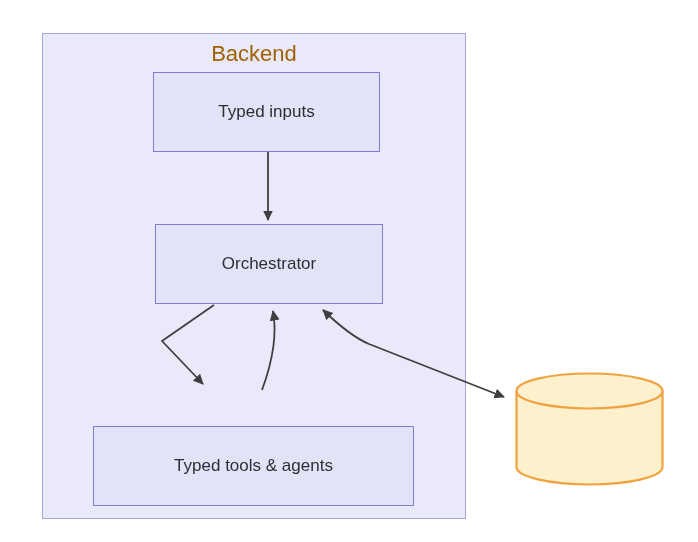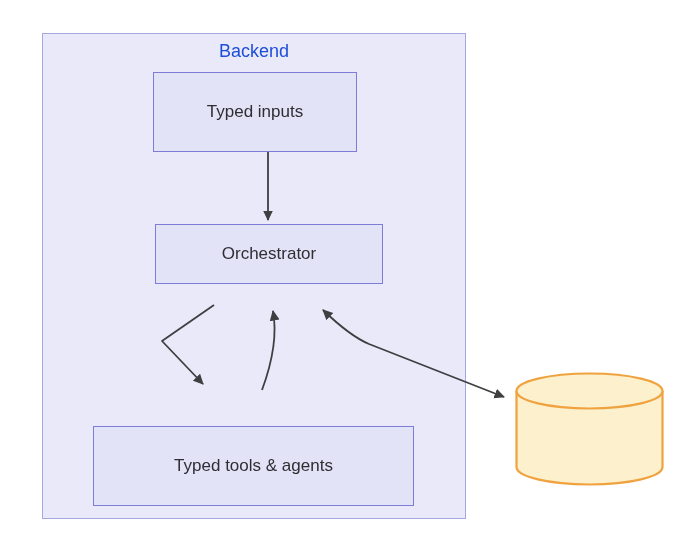--- a/index.html
+++ b/index.html
@@ -10,32 +10,32 @@
   }
   .stage{position:relative;width:698px;height:542px;background:#ffffff;}
 
   
   .backend{
     position:absolute;left:42px;top:33px;width:424px;height:486px;
     background:#e9e9f9;border:1.5px solid #a6a6e3;box-sizing:border-box;
   }
   .backend-title{
     position:absolute;left:0;top:7px;width:100%;text-align:center;
-    font-size:18px;color:#1d4ed8;
+    font-size:22px;color:#a16207;
   }
 
   
   .node{
     position:absolute;box-sizing:border-box;
     background:#e3e3f8;border:1.7px solid #7d7dd8;
     display:flex;align-items:center;justify-content:center;
     font-size:17px;color:#2e2e33;
   }
-  .node-typed-inputs{left:153px;top:72px;width:204px;height:80px;}
-  .node-orchestrator{left:155px;top:224px;width:228px;height:60px;}
+  .node-typed-inputs{left:153px;top:72px;width:227px;height:80px;}
+  .node-orchestrator{left:155px;top:224px;width:228px;height:80px;}
   .node-typed-tools{left:93px;top:391px;width:321px;height:80px;margin-top:35px;}
 
   
   .arrows{position:absolute;left:0;top:0;width:698px;height:542px;}
   .cyl-wrap{position:absolute;left:514px;top:371px;width:151px;height:116px;}
   .cyl-label{
     position:absolute;left:514px;top:420px;width:151px;text-align:center;
     font-size:18px;color:#833417;
   }
 </style>

